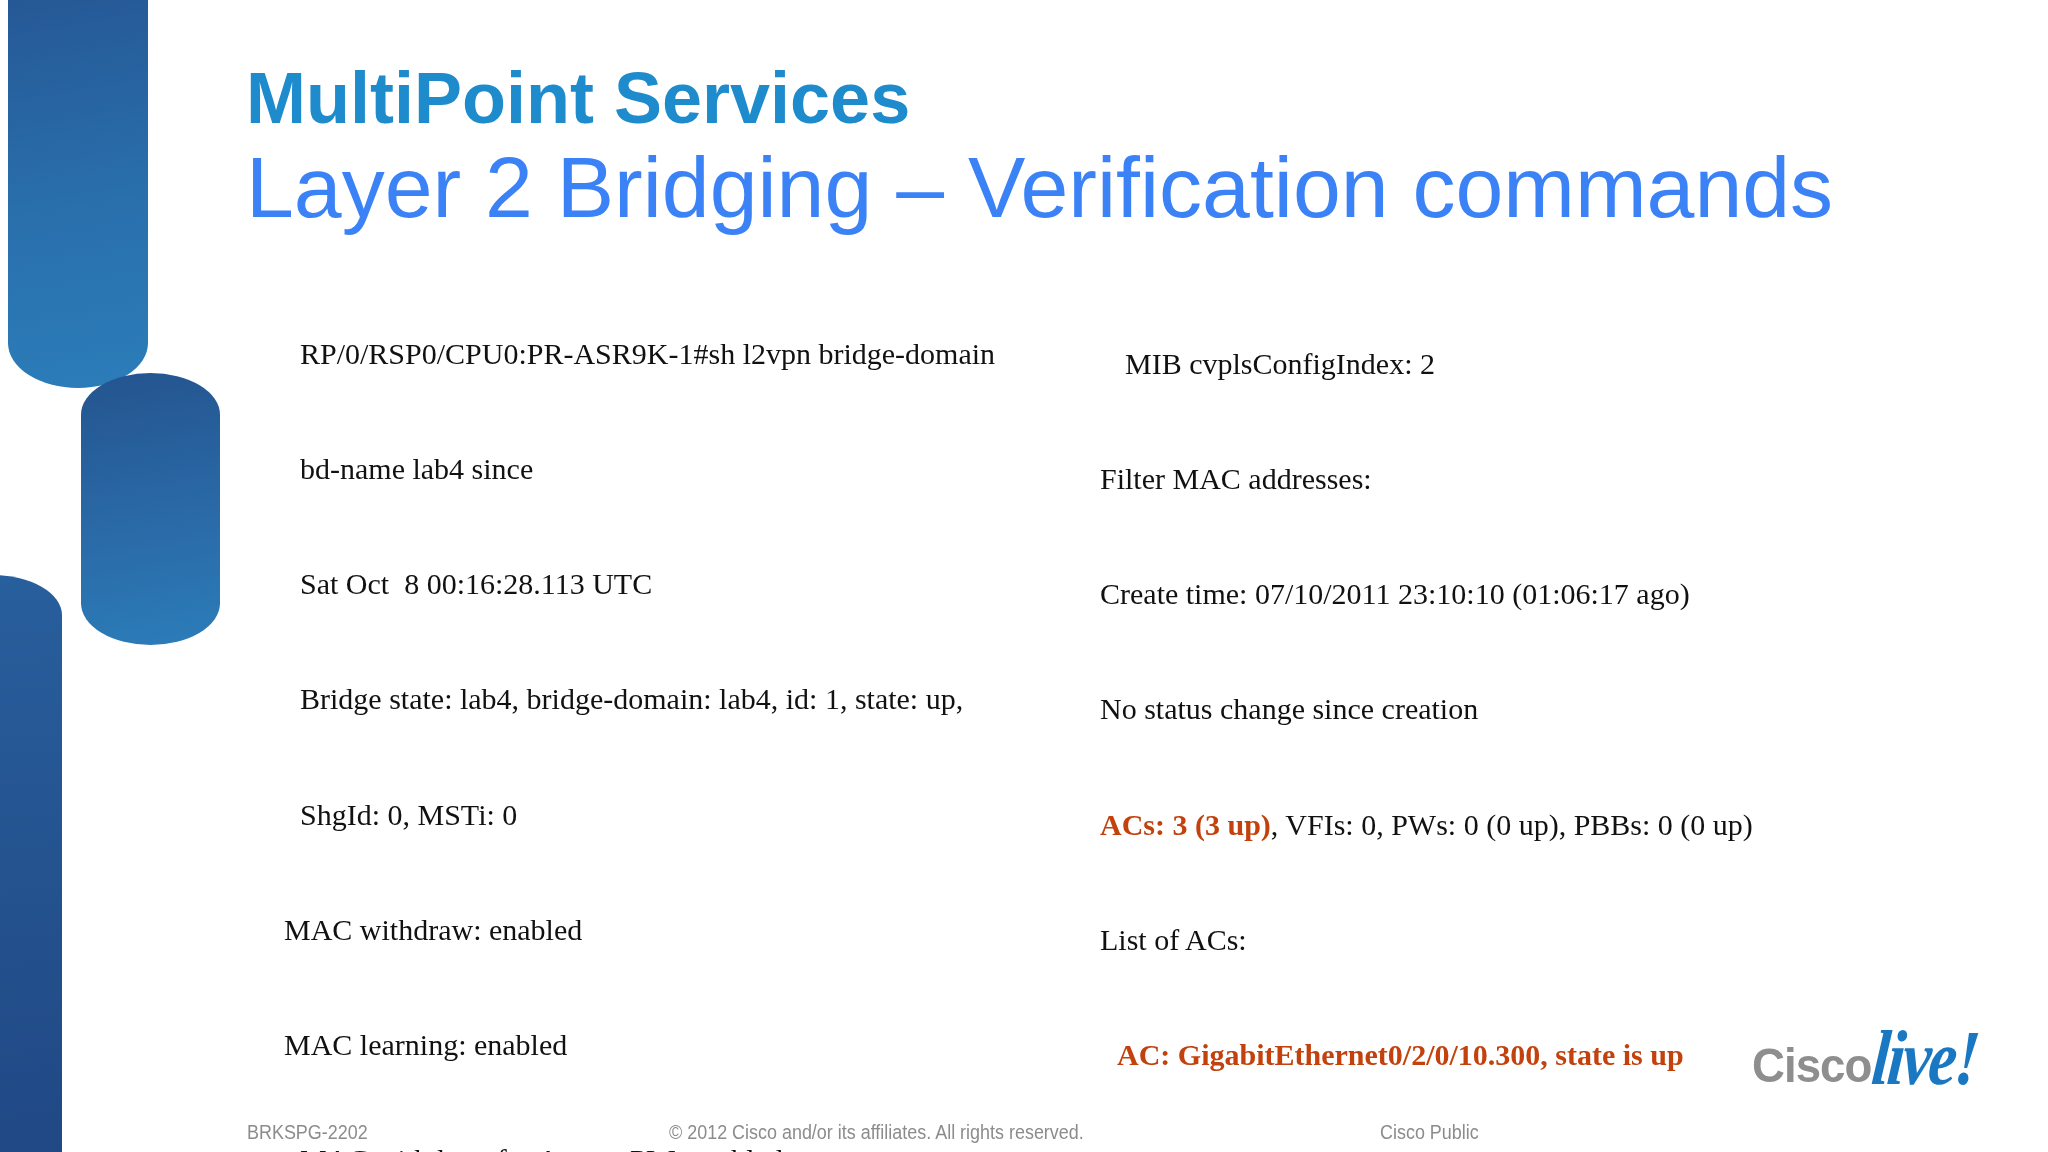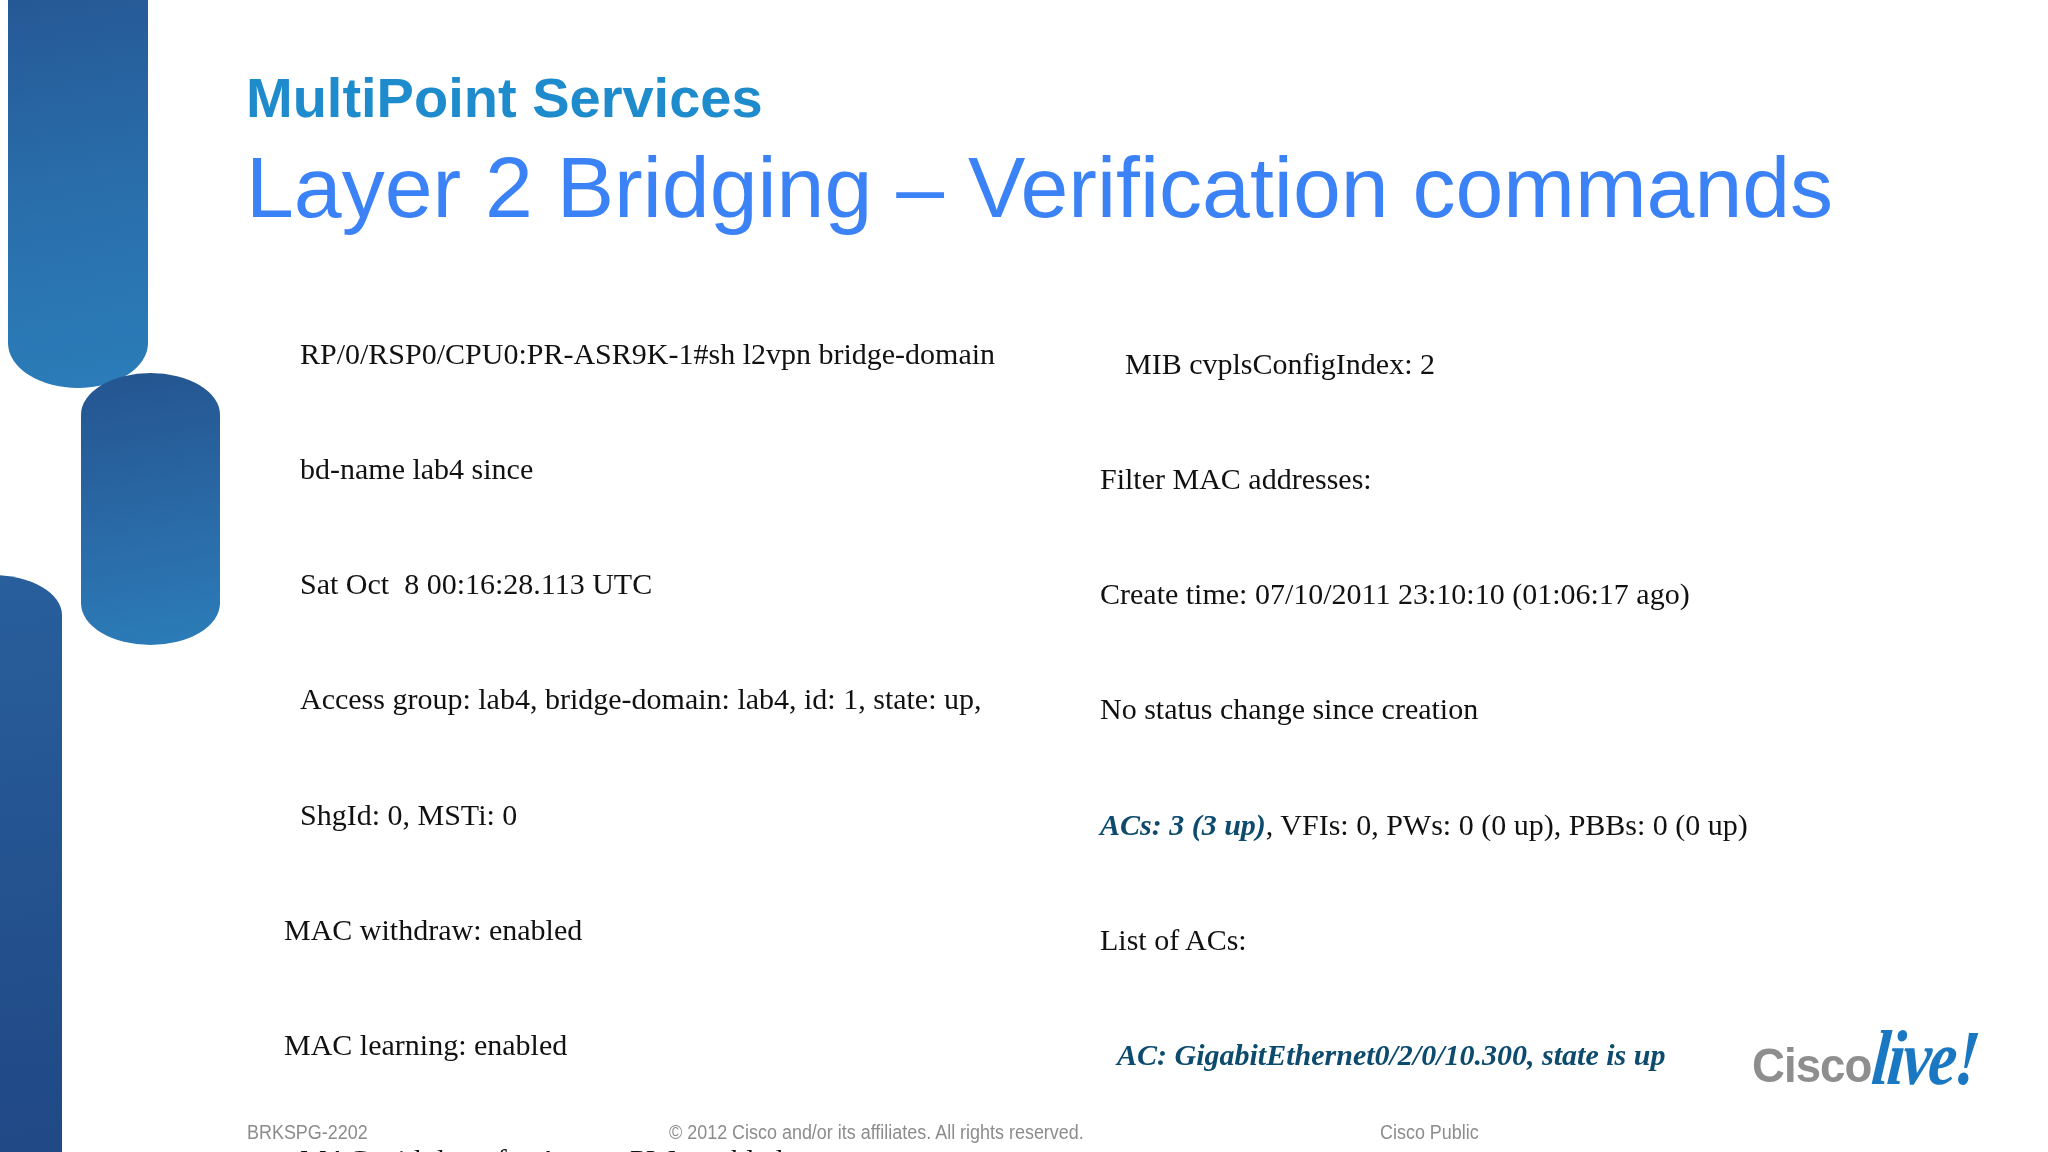--- a/index.html
+++ b/index.html
@@ -33,21 +33,21 @@
     border-radius: 70px 70px 0 0 / 40px 40px 0 0;
     background: linear-gradient(175deg, #285f9d 0%, #23508c 60%, #1f4784 100%);
   }
 
   .title-1 {
     position: absolute;
     left: 246px;
     top: 50px;
     font-family: "Liberation Sans", sans-serif;
     font-weight: bold;
-    font-size: 56px;
+    font-size: 72px;
     line-height: 96px;
     color: #1e8bcd;
     white-space: nowrap;
     margin: 0;
   }
   .title-2 {
     position: absolute;
     left: 246px;
     top: 138px;
     font-family: "Liberation Sans", sans-serif;
@@ -72,21 +72,21 @@
   }
   .cli-left { left: 268px; top: 258px; }
   .cli-right { left: 1093px; top: 268px; }
   .cli .ln { display: block; height: 38.4px; }
   .cli .i0 { padding-left: 0px; margin-left: 32px; }
   .cli .i1 { padding-left: 16px; }
   .cli .i2 { padding-left: 32px; }
   .cli-right .i1 { padding-left: 7px; }
   .cli-right .i2 { padding-left: 24px; }
   .cli-right .i3 { padding-left: 41px; }
-  .hl { color: #0c4a6e; font-weight: bold; font-style: italic; }
+  .hl { color: #c2410c; font-weight: bold; }
 
   .footer {
     position: absolute;
     top: 1120px;
     font-family: "Liberation Sans", sans-serif;
     font-size: 19.5px;
     line-height: 24px;
     color: #8c8c8c;
     white-space: nowrap;
     transform-origin: left top;
@@ -138,21 +138,21 @@
 <div class="deco deco-2"></div>
 <div class="deco deco-3"></div>
 
 <h1 class="title-1">MultiPoint Services</h1>
 <h2 class="title-2">Layer 2 Bridging – Verification commands</h2>
 
 <div class="cli cli-left">
   <span class="ln i0">RP/0/RSP0/CPU0:PR-ASR9K-1#sh l2vpn bridge-domain</span>
   <span class="ln i0">bd-name lab4 since</span>
   <span class="ln i0">Sat Oct  8 00:16:28.113 UTC</span>
-  <span class="ln i0">Access group: lab4, bridge-domain: lab4, id: 1, state: up,</span>
+  <span class="ln i0">Bridge state: lab4, bridge-domain: lab4, id: 1, state: up,</span>
   <span class="ln i0">ShgId: 0, MSTi: 0</span>
   <span class="ln i1">MAC withdraw: enabled</span>
   <span class="ln i1">MAC learning: enabled</span>
   <span class="ln i2">MAC withdraw for Access PW: enabled</span>
   
   
   
   
   
   

